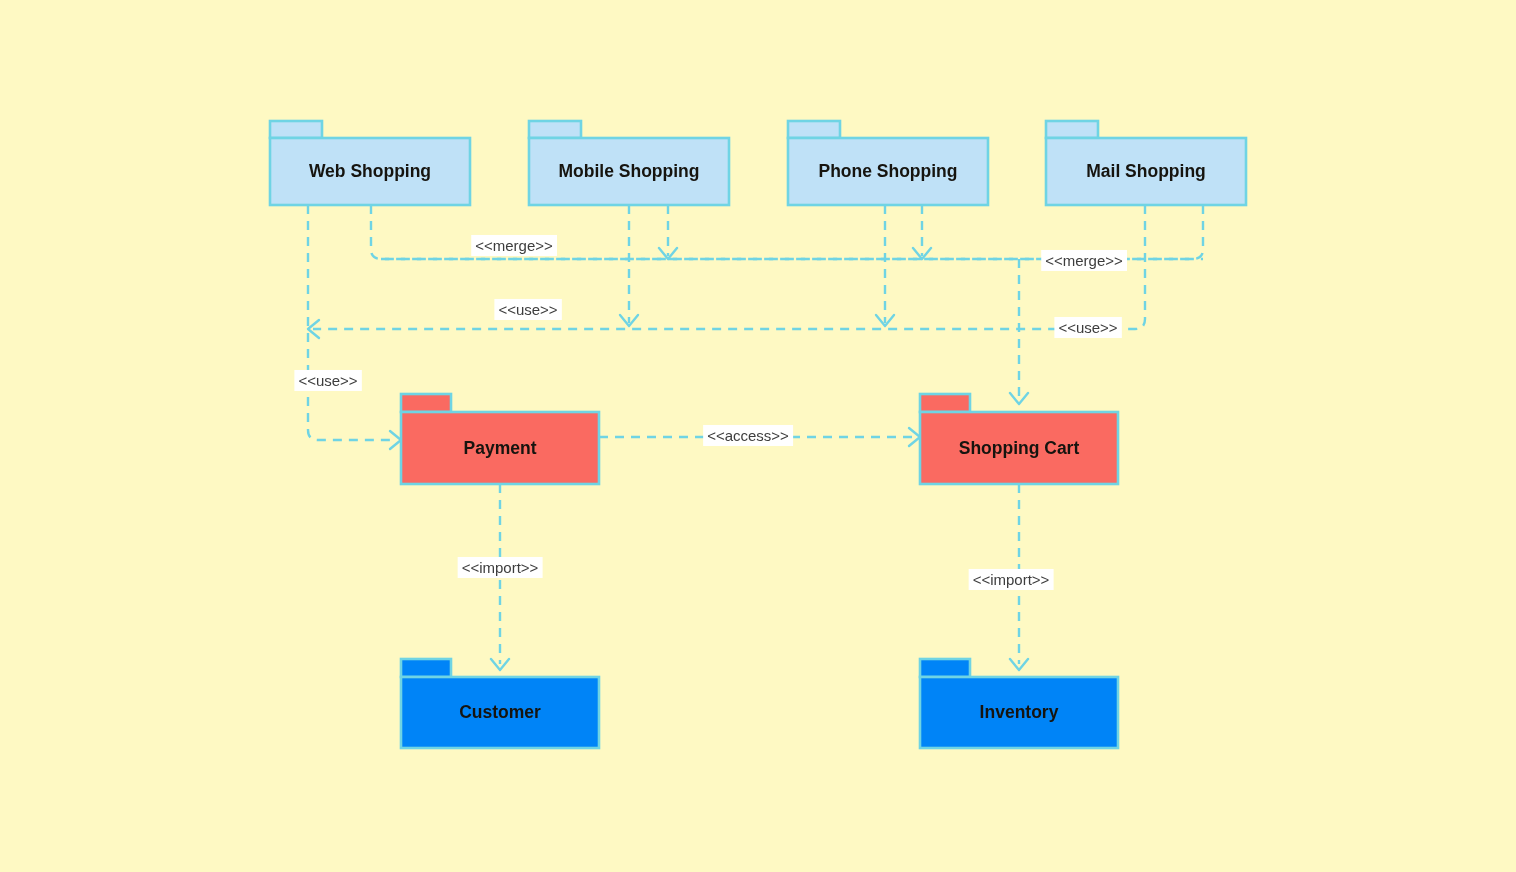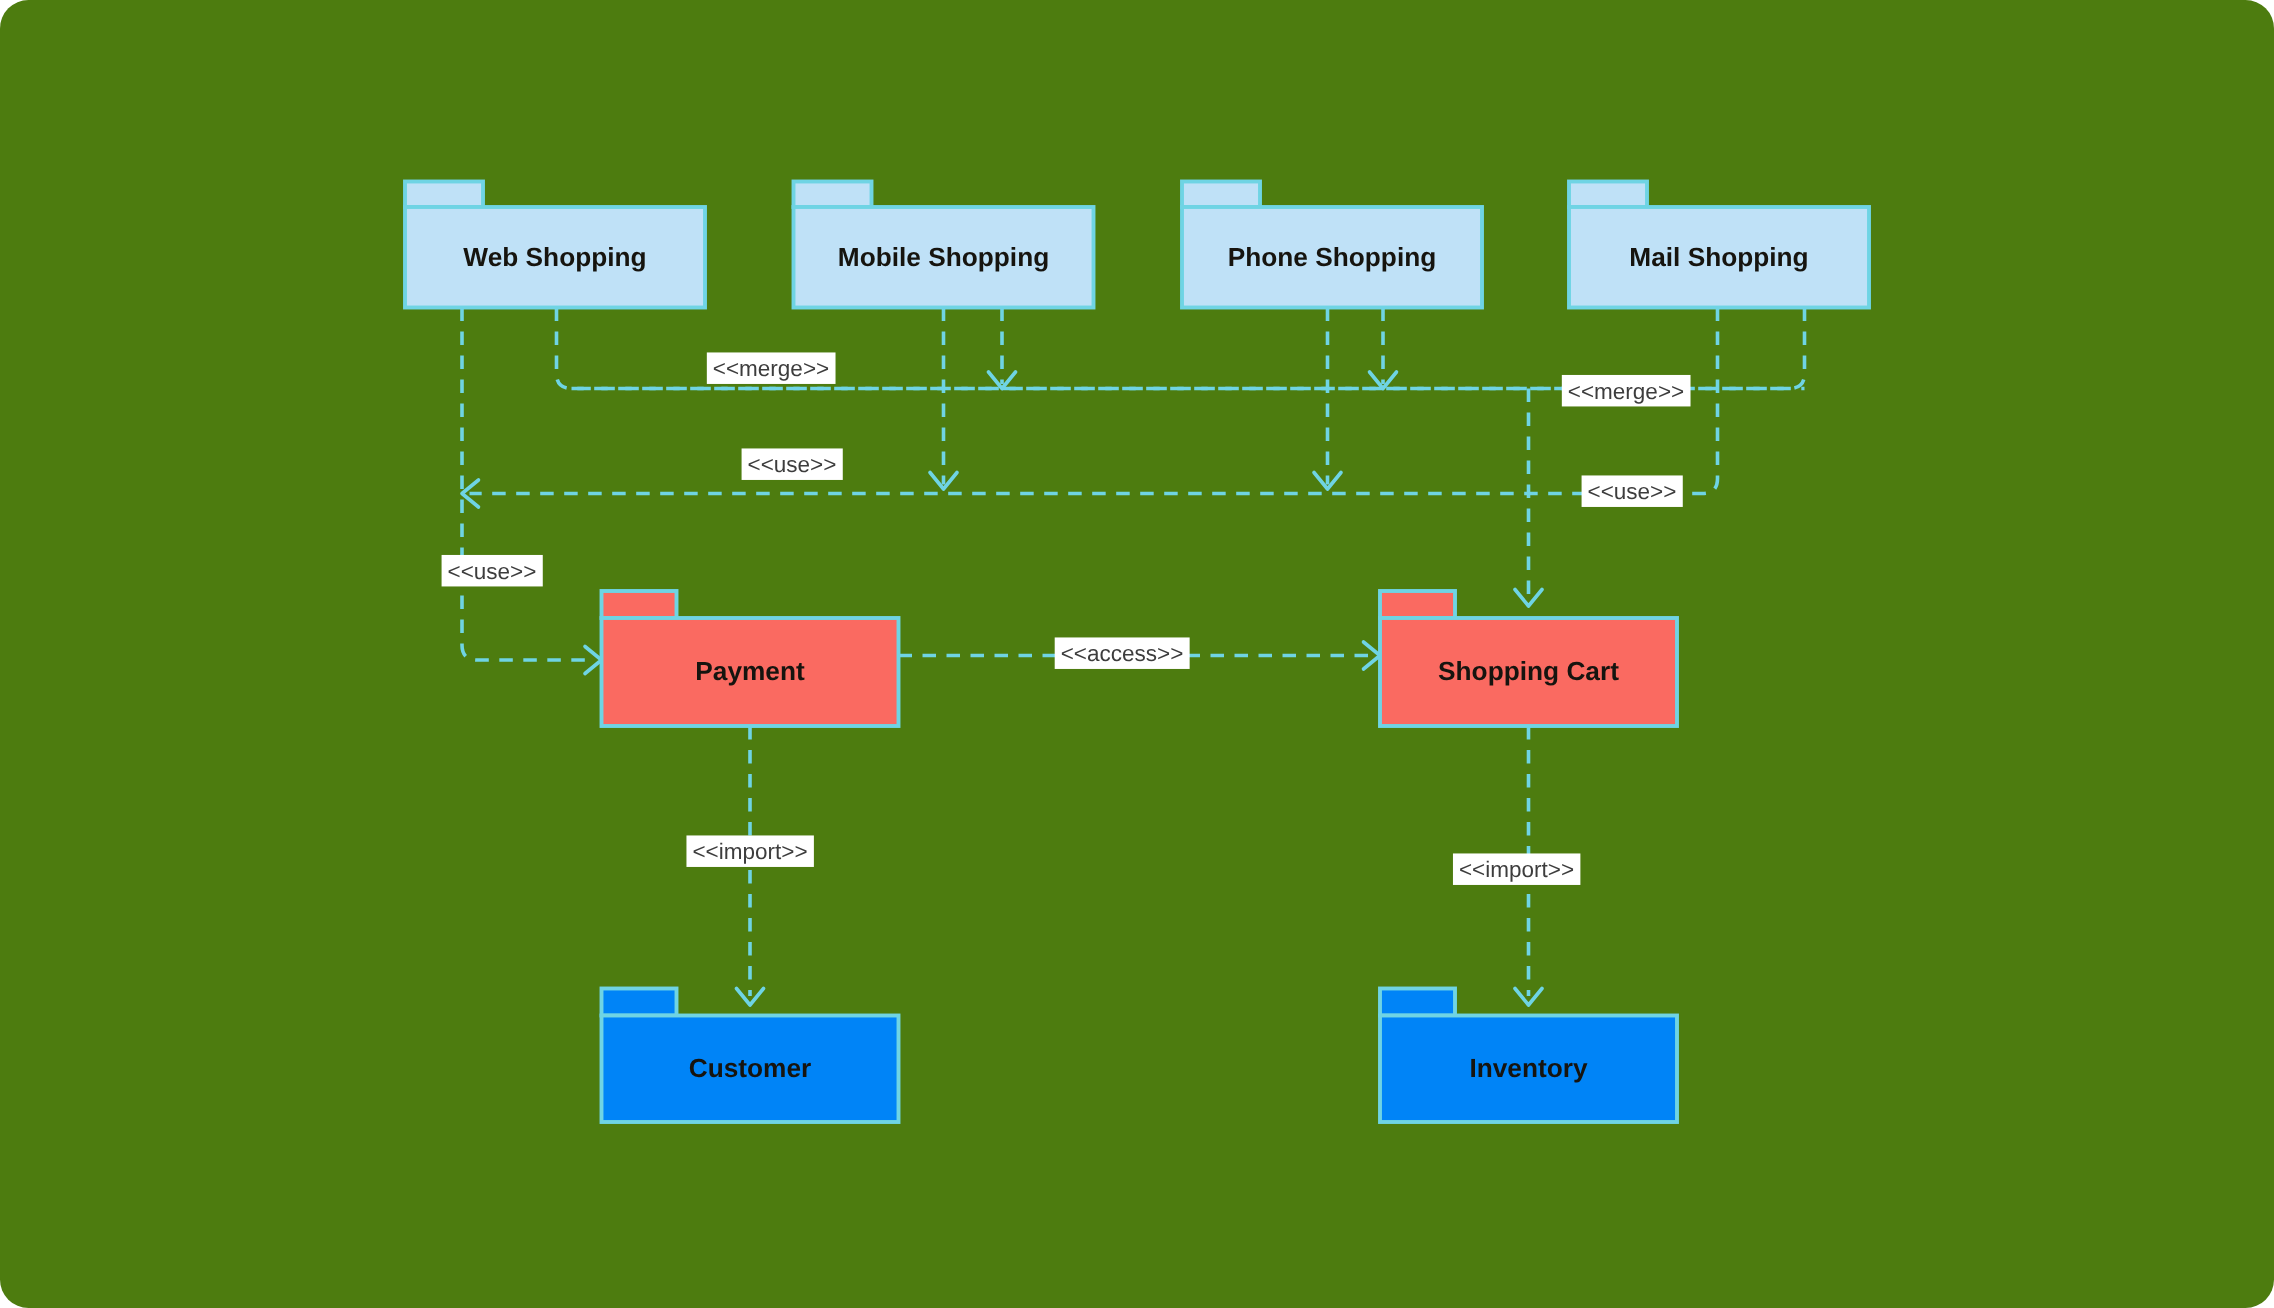--- a/index.html
+++ b/index.html
@@ -10,22 +10,21 @@
   body {
     width: 1516px;
     height: 872px;
     font-family: "Liberation Sans", sans-serif;
     overflow: hidden;
   }
   #diagram-root {
     position: relative;
     width: 1516px;
     height: 872px;
-    background: #4d7c0f;
-    border-radius: 19px;
+    background: #fef9c3;
   }
   svg#uml-canvas {
     position: absolute;
     inset: 0;
     width: 1516px;
     height: 872px;
     display: block;
   }
   .pkg-label {
     font-family: "Liberation Sans", sans-serif;

